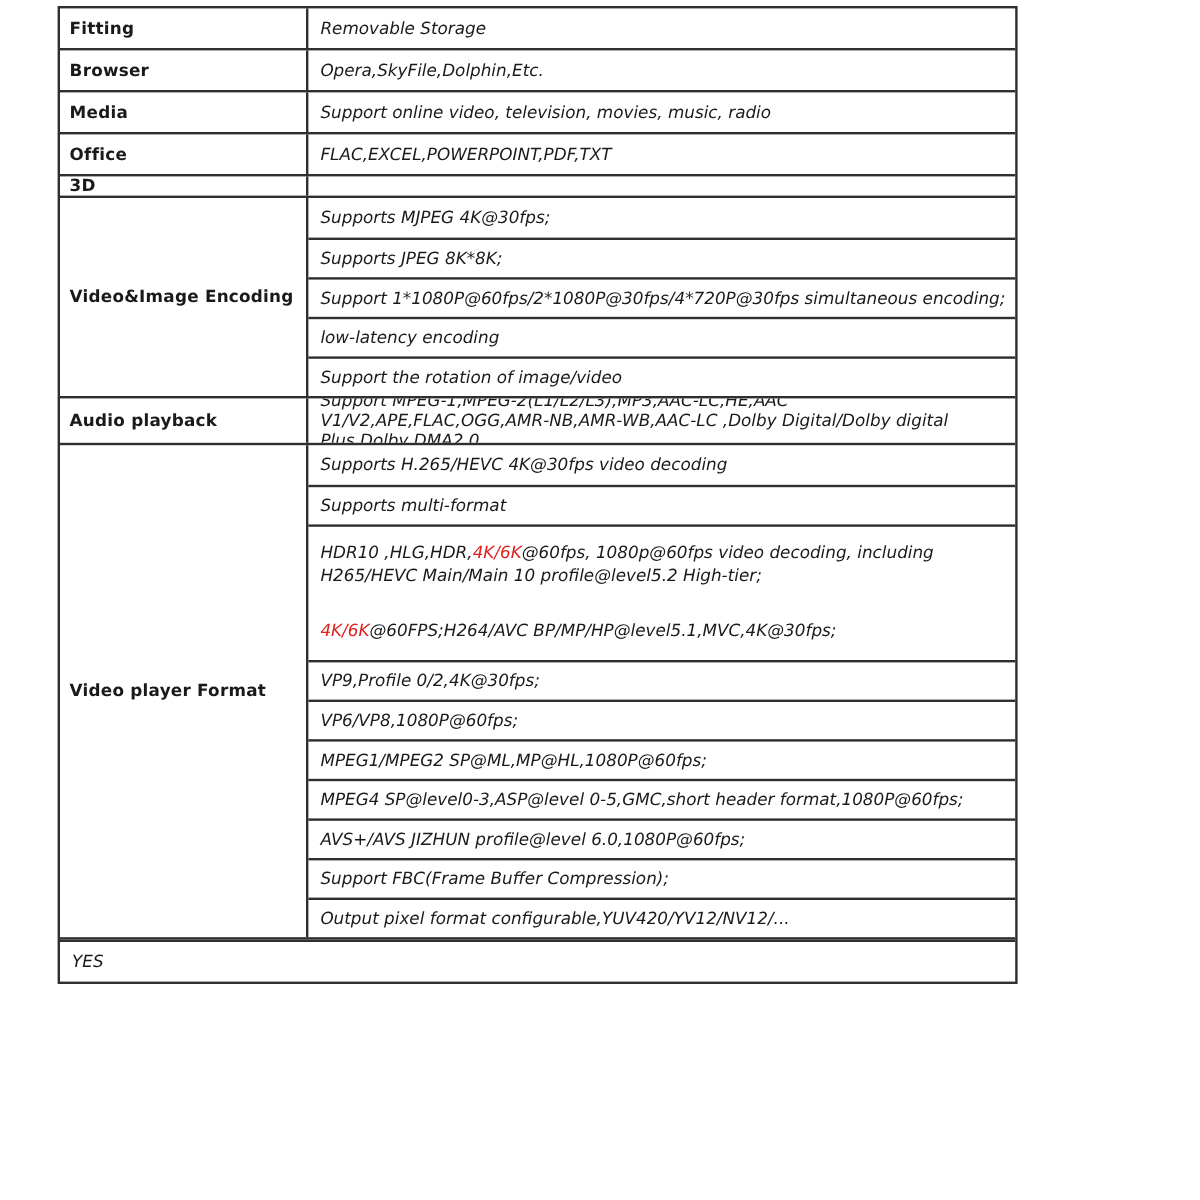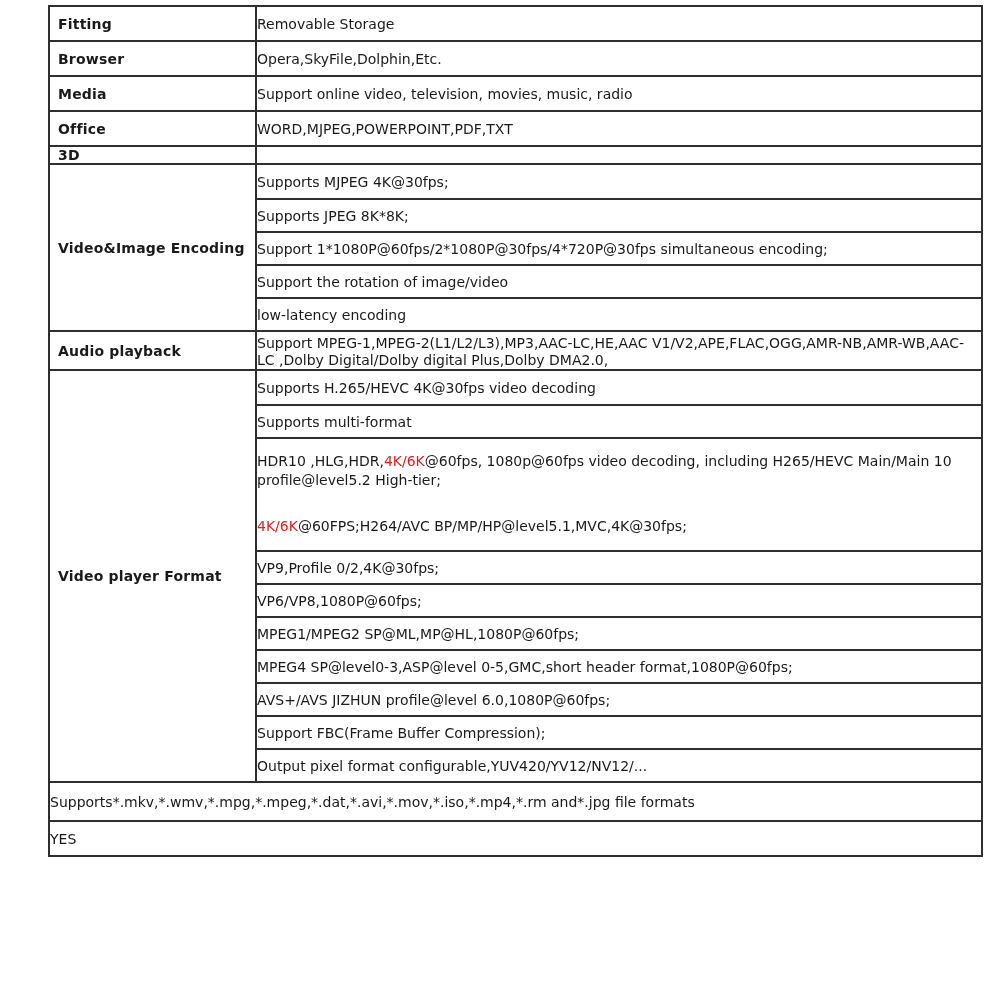--- a/index.html
+++ b/index.html
@@ -12,21 +12,21 @@
     position: relative;
     width: 1000px;
     height: 1000px;
     background: #ffffff;
     overflow: hidden;
   }
   .spec-table {
     position: absolute;
     left: 48px;
     top: 5px;
-    width: 935px;
+    width: 800px;
     box-sizing: border-box;
     border: 2px solid var(--border-color, #2f2f2f);
     background: #ffffff;
     color: var(--text-color, #1a1a1a);
     font-size: 14px;
   }
   .section {
     display: flex;
     align-items: stretch;
   }
@@ -46,25 +46,26 @@
   }
   .rows {
     flex: 1;
     display: flex;
     flex-direction: column;
     min-width: 0;
   }
   .row {
     box-sizing: border-box;
     min-height: 33px;
-    padding: 0 8px 0 0;
+    padding: 0 8px 0 10px;
     display: flex;
     flex-direction: column;
     justify-content: center;
     line-height: 18px;
+    font-style: italic;
   }
   .row + .row {
     border-top: 2px solid var(--border-color, #2f2f2f);
   }
   .row p {
     margin: 0;
   }
   .row.row-wrap {
     height: 37px;
     min-height: 37px;
@@ -121,21 +122,21 @@
             <p><span>Support online video, television, movies, music, radio</span></p>
           </div>
         </div>
       </div>
       <div class="section">
         <div class="label-cell">
           <span>Office</span>
         </div>
         <div class="rows">
           <div class="row">
-            <p><span>WORD,MJPEG,POWERPOINT,PDF,TXT</span></p>
+            <p><span>FLAC,EXCEL,POWERPOINT,PDF,TXT</span></p>
           </div>
         </div>
       </div>
       <div class="section">
         <div class="label-cell">
           <span>3D</span>
         </div>
       </div>
       <div class="section">
         <div class="label-cell">
@@ -145,24 +146,24 @@
           <div class="row">
             <p><span>Supports MJPEG 4K@30fps;</span></p>
           </div>
           <div class="row">
             <p><span>Supports JPEG 8K*8K;</span></p>
           </div>
           <div class="row">
             <p><span>Support 1*1080P@60fps/2*1080P@30fps/4*720P@30fps simultaneous encoding;</span></p>
           </div>
           <div class="row">
+            <p><span>low-latency encoding</span></p>
+          </div>
+          <div class="row">
             <p><span>Support the rotation of image/video</span></p>
-          </div>
-          <div class="row">
-            <p><span>low-latency encoding</span></p>
           </div>
         </div>
       </div>
       <div class="section">
         <div class="label-cell">
           <span>Audio playback</span>
         </div>
         <div class="rows">
           <div class="row row-wrap">
             <p><span>Support MPEG-1,MPEG-2(L1/L2/L3),MP3,AAC-LC,HE,AAC V1/V2,APE,FLAC,OGG,AMR-NB,AMR-WB,AAC-LC ,Dolby Digital/Dolby digital Plus,Dolby DMA2.0,</span></p>
@@ -201,25 +202,20 @@
           </div>
           <div class="row">
             <p><span>Support FBC(Frame Buffer Compression);</span></p>
           </div>
           <div class="row">
             <p><span>Output pixel format configurable,YUV420/YV12/NV12/...</span></p>
           </div>
         </div>
       </div>
       <div class="section">
-        <div class="rows">
-          <div class="row row-wrap">
-            <p><span>Supports*.mkv,*.wmv,*.mpg,*.mpeg,*.dat,*.avi,*.mov,*.iso,*.mp4,*.rm and*.jpg file formats</span></p>
-          </div>
-        </div>
       </div>
       <div class="section">
         <div class="rows">
           <div class="row">
             <p><span>YES</span></p>
           </div>
         </div>
       </div>
     </div>
 </div>

